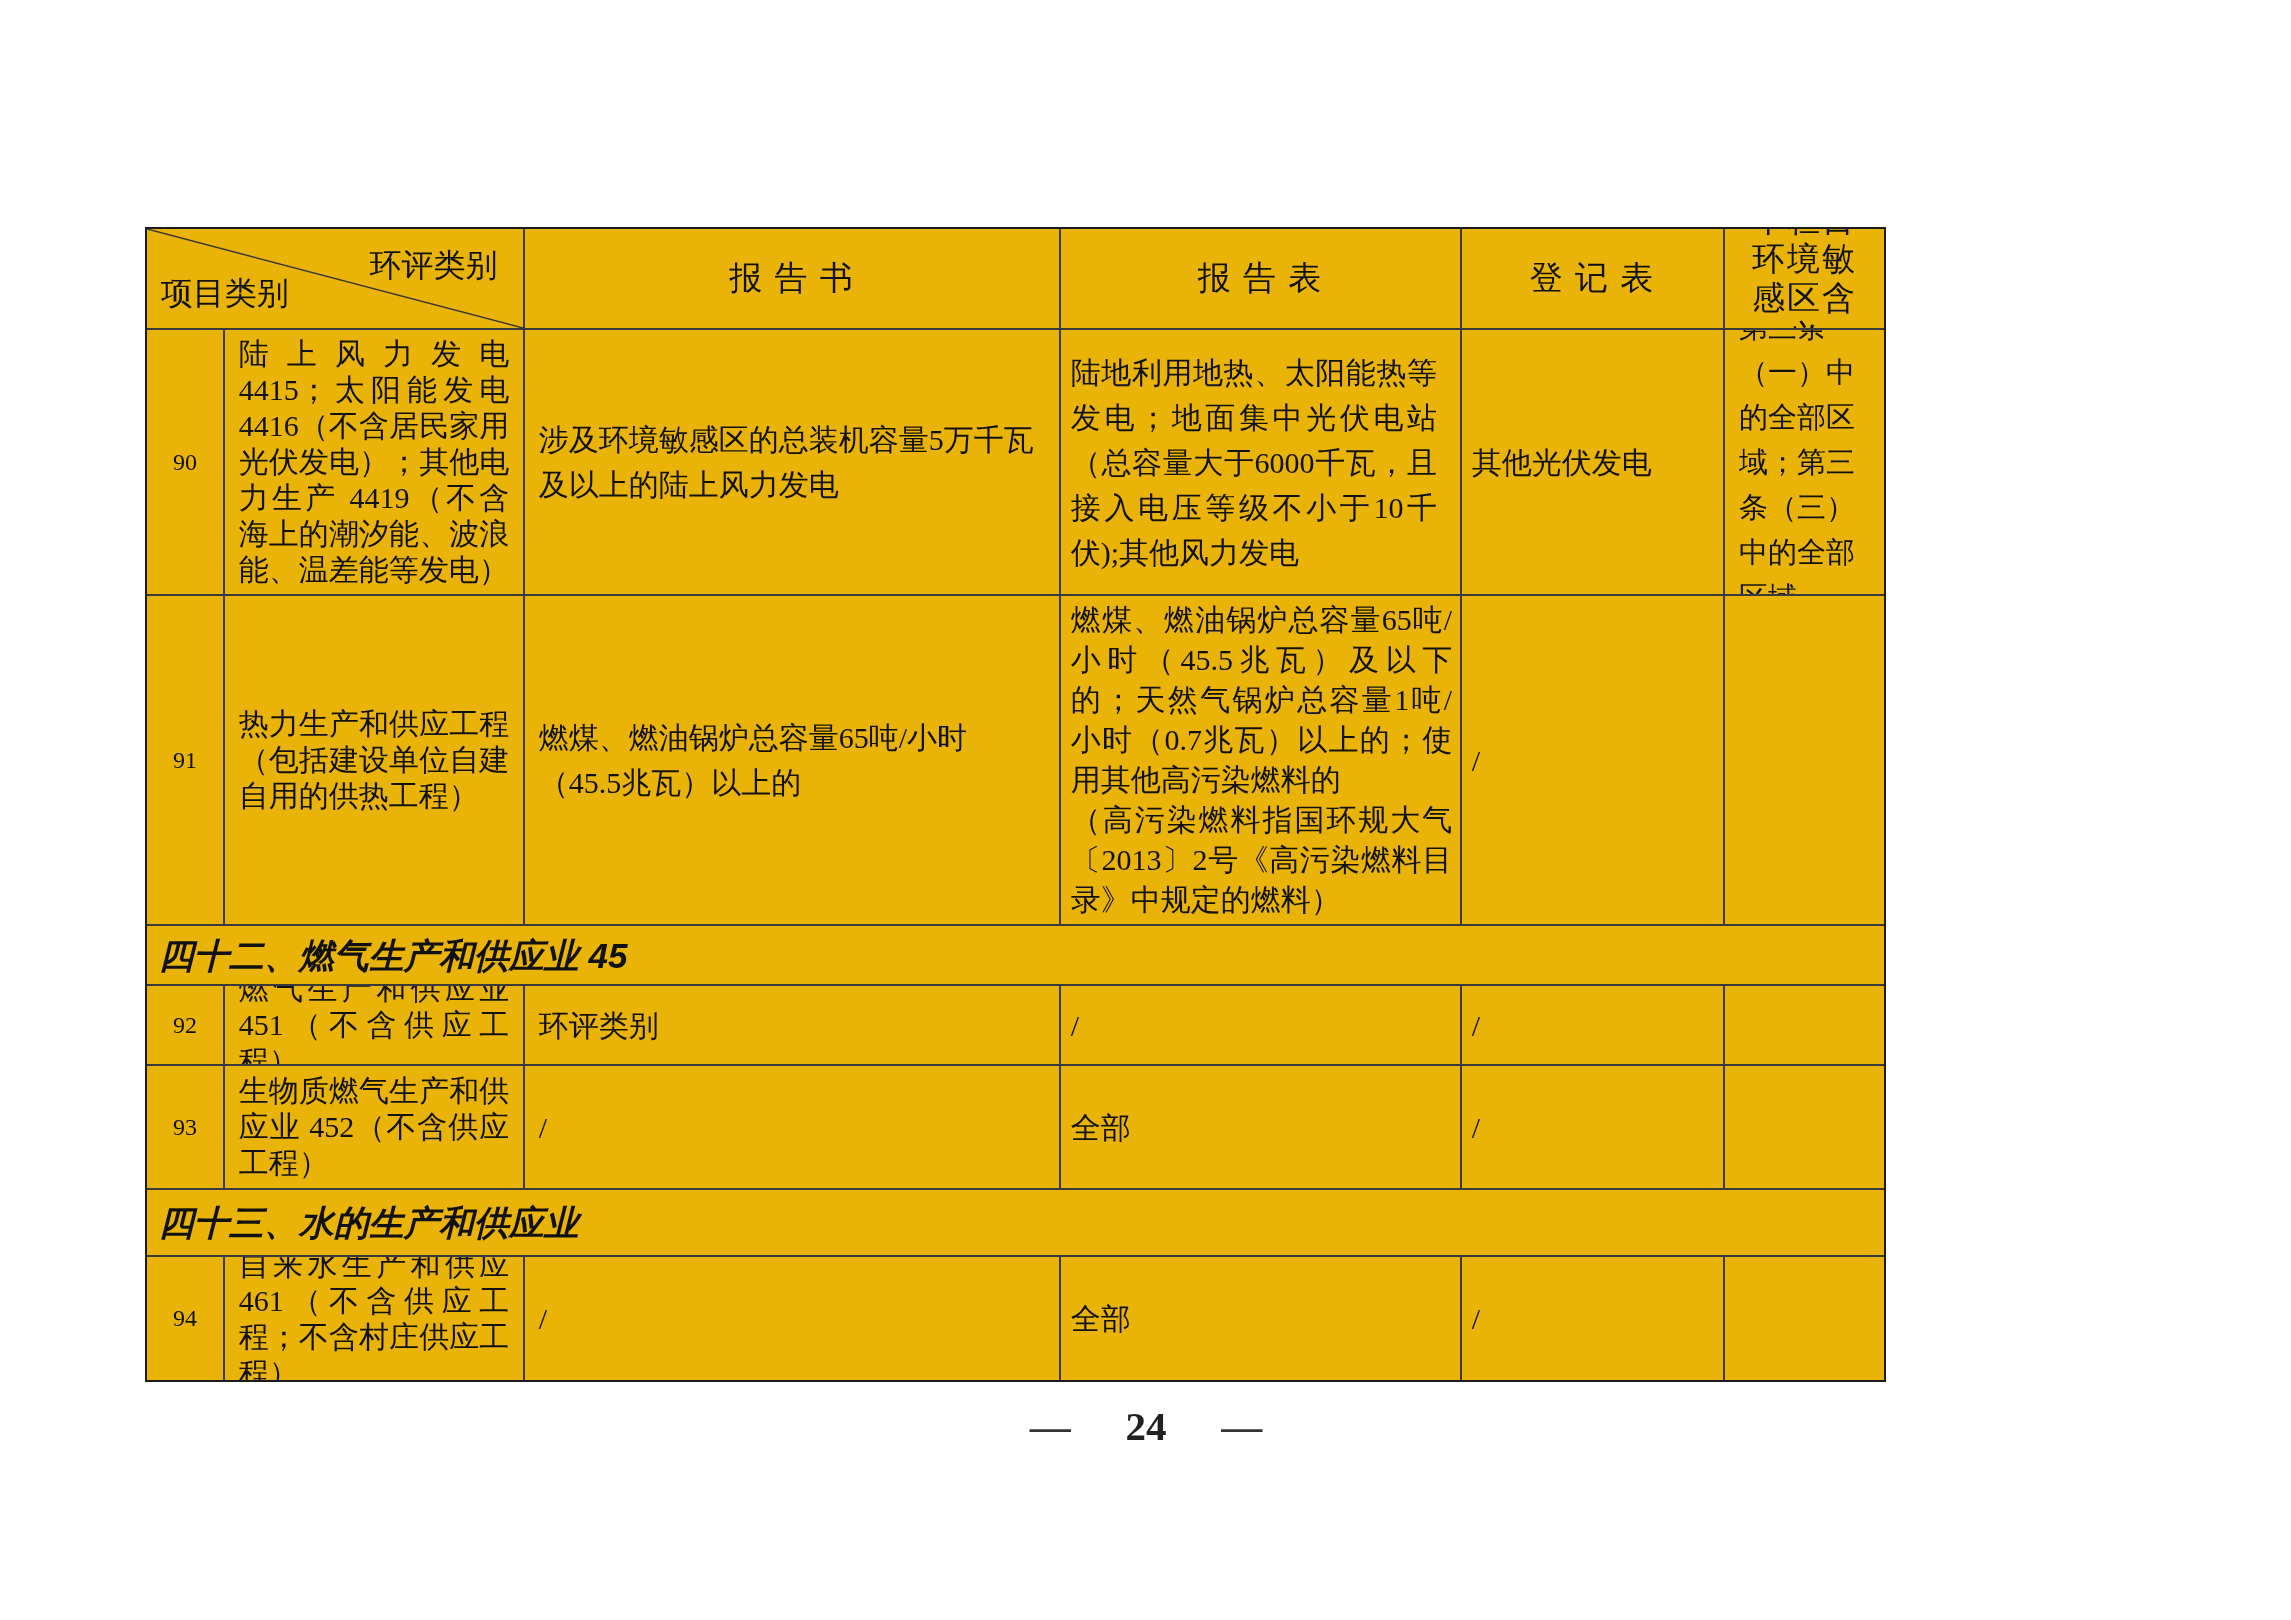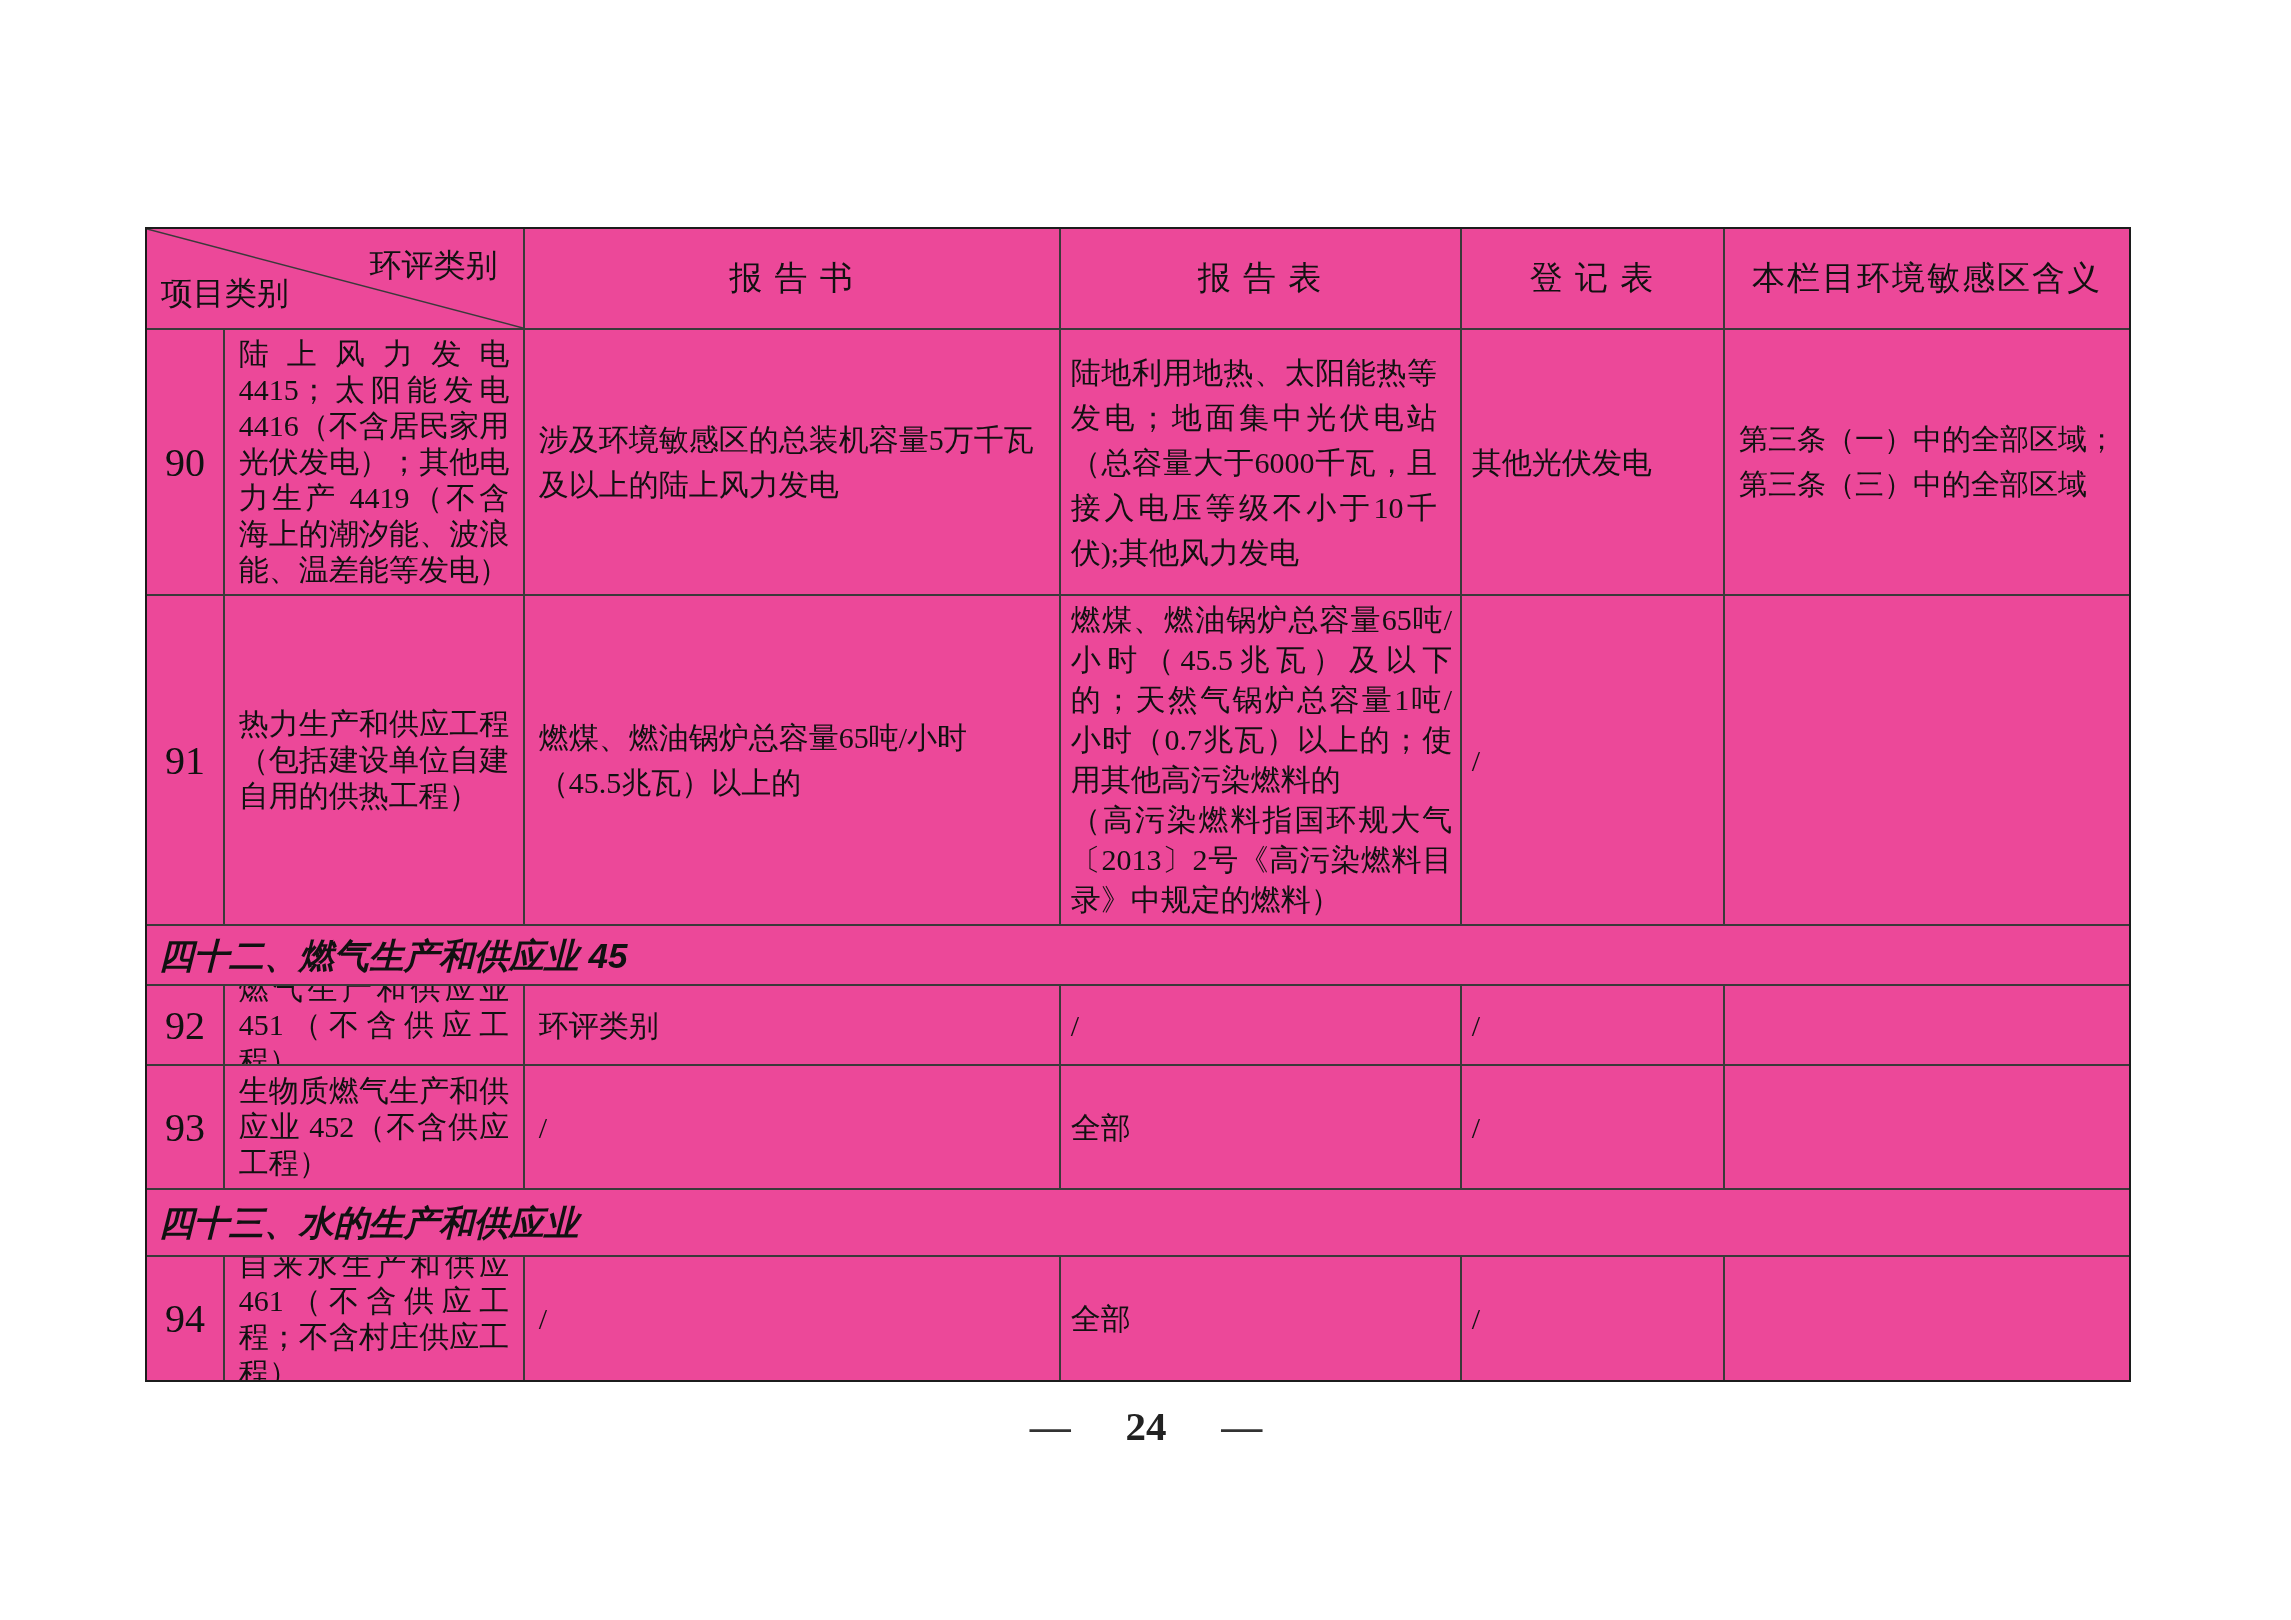--- a/index.html
+++ b/index.html
@@ -3,22 +3,22 @@
 <meta charset="utf-8">
 <style>
   html,body{margin:0;padding:0;background:#ffffff;}
   body{
     width:2292px;height:1620px;position:relative;overflow:hidden;
     font-family:"Liberation Serif","DejaVu Serif",serif;
     color:#111;
     -webkit-font-smoothing:antialiased;
   }
   .doc-table{
-    position:absolute;left:145px;top:227px;width:1986px;
-    border:2.9px solid #1c1c1c;box-sizing:border-box;background:#ec4899;
+    position:absolute;left:145px;top:227px;width:1741px;
+    border:2.9px solid #1c1c1c;box-sizing:border-box;background:#eab308;
   }
   .tr{display:flex;width:100%;}
   .c{
     box-sizing:border-box;
     border-right:2px solid #3a3a3a;
     border-bottom:2px solid #3a3a3a;
     padding:7.8px 13.7px;
     display:flex;flex-direction:column;justify-content:center;
     font-size:30px;line-height:45px;
     overflow:hidden;
@@ -37,21 +37,21 @@
   .header .c{border-bottom-width:2.9px;}
   .head-label{
     align-items:center;text-align:center;
     font-size:33px;letter-spacing:2px;line-height:39px;
   }
   .diag-cell{position:relative;padding:0;}
   .diag-cell svg{position:absolute;left:0;top:0;width:100%;height:100%;}
   .diag-top{position:absolute;right:25.5px;top:13.7px;font-size:32px;}
   .diag-bottom{position:absolute;left:13.7px;bottom:11.8px;font-size:32px;}
   
-  .num{align-items:center;text-align:center;font-size:40px;}
+  .num{align-items:center;text-align:center;font-size:24px;}
   .just{text-align:justify;line-height:36px;}
   .tight{line-height:40px;padding-left:9.8px;padding-right:7.8px;}
   .pl8{padding-left:9.8px;padding-right:23px;}
   .sens-txt{font-size:29px;line-height:45px;padding-left:14px;padding-right:9.8px;}
   .section-cell{
     width:100%;flex:1 1 auto;
     font-family:"Liberation Sans","DejaVu Sans",sans-serif;
     font-weight:bold;font-size:35px;line-height:39px;
     justify-content:center;padding-left:11.8px;font-style:italic;
   }

